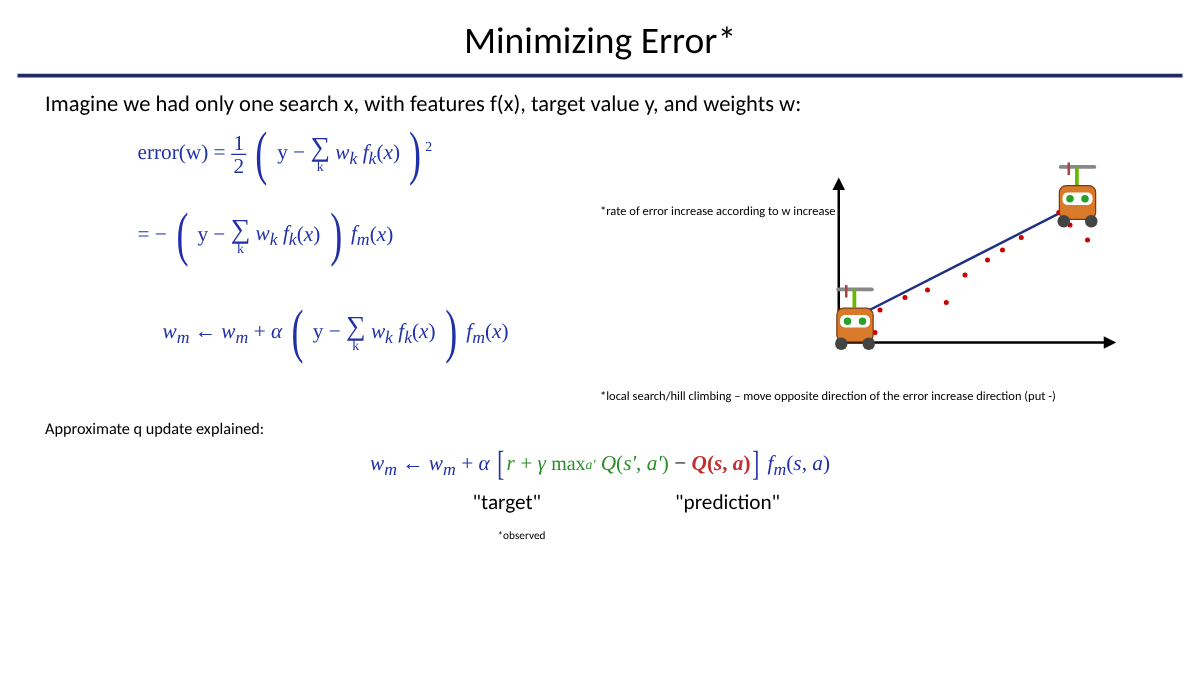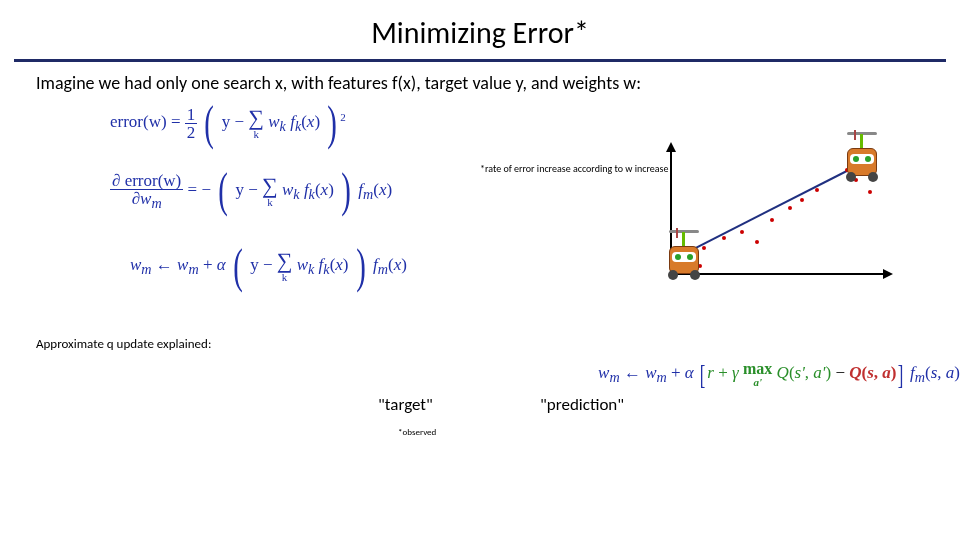--- a/index.html
+++ b/index.html
@@ -78,34 +78,34 @@
   .arrow-up { position:absolute; left:26px; top:-6px; width:0; height:0; border-left:5px solid transparent; border-right:5px solid transparent; border-bottom:10px solid #000; }
   .arrow-right { position:absolute; left:243px; top:121px; width:0; height:0; border-top:5px solid transparent; border-bottom:5px solid transparent; border-left:10px solid #000; }
   .dot { position:absolute; width:4px; height:4px; background:#c00; border-radius:50%; }
   .trend { position:absolute; width:190px; height:2px; background:#203080; left:38px; top:108px; transform-origin:left center; transform:rotate(-27deg); }
   .explained {
     font-size: 13px;
     margin-left: 36px;
     margin-top: 6px;
   }
   .q-eq-row {
-    text-align:right;
+    text-align:center;
     margin-top: 10px;
   }
   .q-eq {
     font-family: "Cambria Math", "STIXGeneral", "Times New Roman", serif;
     font-size: 17px;
     white-space: nowrap;
   }
   .q-eq .blk { color:#2030a8; }
   .q-eq .blk2 { color:#000; }
   .q-eq .green { color:#2a8f2a; }
   .q-eq .red { color:#c03030;font-weight:bold; }
   .q-eq .lbr, .q-eq .rbr { font-size: 28px; vertical-align: middle; display:inline-block; transform: scaleX(0.6); color:#2030a8; line-height:0; }
-  .q-eq .mx { display:inline-flex; flex-direction:column; align-items:center; vertical-align:middle; line-height:1; font-size:11px;font-weight:bold; }
+  .q-eq .mx { display:inline-flex; flex-direction:row; align-items:center; vertical-align:middle; line-height:1; font-size:11px; }
   .q-eq .mx .m { font-size:16px; }
   .labels {
     position: relative;
     margin-top: 6px;
   }
   .labels .t {
     position:absolute;
     font-size: 17px;
   }
   .labels .obs {
@@ -137,25 +137,20 @@
     <span class="sum">
         <span> </span>
         <span class="sigma">∑</span>
         <span>k</span>
       </span>
     <span><i>w<sub>k</sub> f<sub>k</sub></i>(<i>x</i>)</span>
     <span class="big">)</span><sup>2</sup>
   </div>
 
   <div class="eq" style="top:72px; left:0;">
-    <span class="frac">
-      <span>∂ error(w)</span>
-      <span class="bar"></span>
-      <span><i>∂w<sub>m</sub></i></span>
-    </span>
     <span>=</span>
     <span>−</span>
     <span class="big">(</span>
     <span>y</span>
     <span>−</span>
     <span class="sum">
         <span> </span>
         <span class="sigma">∑</span>
         <span>k</span>
       </span>
@@ -177,20 +172,21 @@
         <span> </span>
         <span class="sigma">∑</span>
         <span>k</span>
       </span>
     <span><i>w<sub>k</sub> f<sub>k</sub></i>(<i>x</i>)</span>
     <span class="big">)</span>
     <span> <i>f<sub>m</sub></i>(<i>x</i>)</span>
   </div>
 
   <div class="note" style="top:62px; left:370px;">*rate of error increase according to w increase</div>
+  <div class="note" style="top:210px; left:370px;">*local search/hill climbing – move opposite direction of the error increase direction (put -)</div>
 </div>
 
 <div class="diagram">
   <div class="axis-y"></div>
   <div class="arrow-up"></div>
   <div class="axis-x"></div>
   <div class="arrow-right"></div>
   <div class="trend"></div>
   <div class="dot" style="left:48px; top:108px;"></div>
   <div class="dot" style="left:62px; top:98px;"></div>

